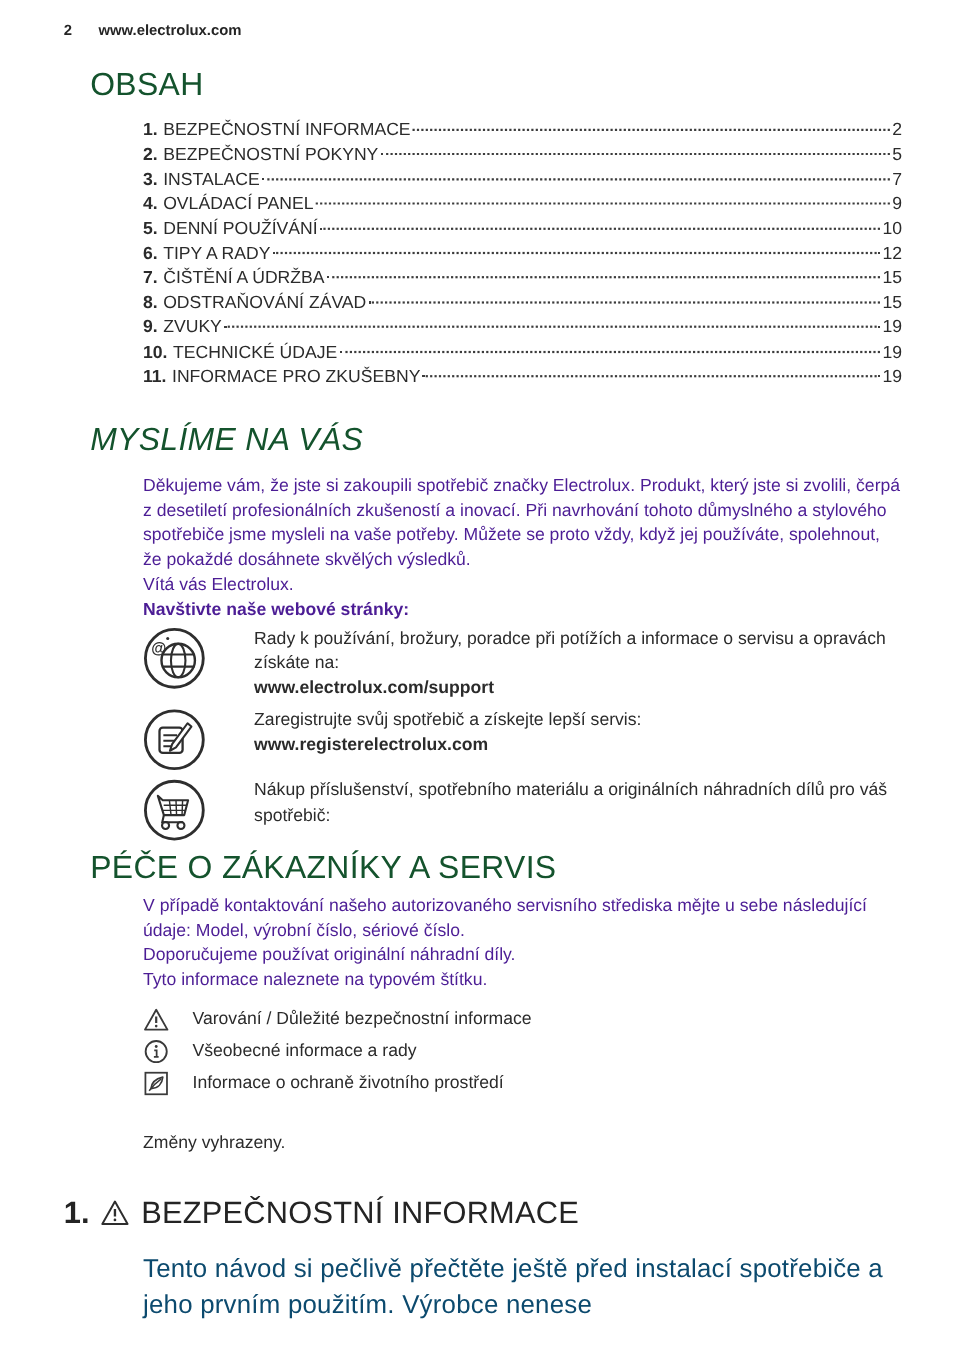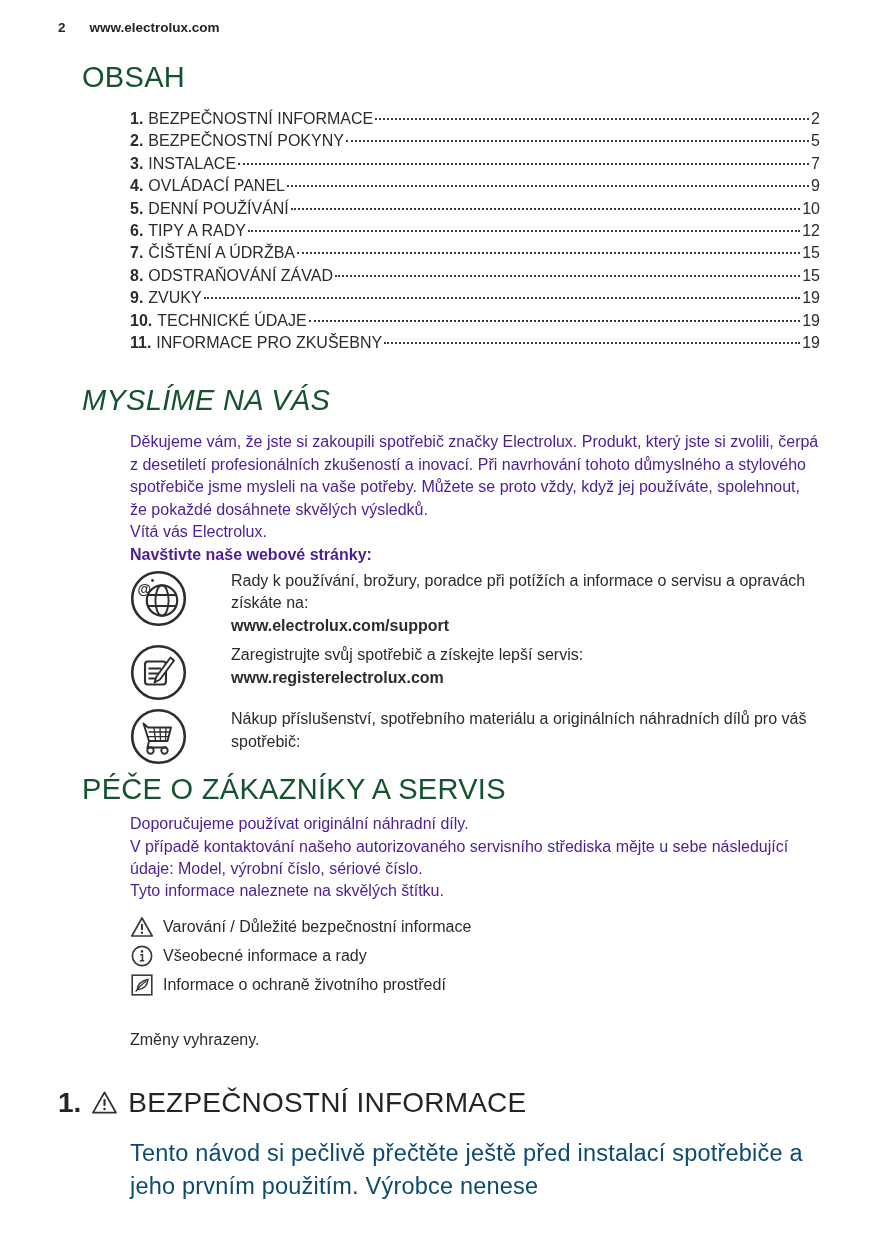--- a/index.html
+++ b/index.html
@@ -28,21 +28,21 @@
   .bold { font-weight: 700; }
   
   .weblinks { margin: 4px 0 0 72px; }
   .web-row { display: flex; align-items: flex-start; gap: 44px; margin-bottom: 7px; }
   .circ-icon { flex: 0 0 57px; width: 57px; height: 57px; color: #2e2e2e; }
   .web-text { font-size: 16px; line-height: 22.4px; }
   .web-text p { margin: 0; }
   .url { font-weight: 700; cursor: pointer; }
   
   .legend { margin: 12px 0 0 72px; }
-  .legend-row { display: flex; align-items: center; gap: 9px; font-size: 16px; line-height: 22.4px; margin-top: 5px; color: #2b2b2b; }
+  .legend-row { display: flex; align-items: center; gap: 21px; font-size: 16px; line-height: 22.4px; margin-top: 5px; color: #2b2b2b; }
   .legend-icon { flex: 0 0 24px; width: 24px; height: 24px; color: #3a3a3a; }
   .note { margin: 34px 0 0 72px; font-size: 16px; }
   
   .sec1 { display: flex; align-items: center; gap: 10px; margin: 38px 0 0 0; font-size: 28px; color: #242424; }
   .sec1 .num { font-weight: 700; }
   .sec1 .warn { width: 27px; height: 27px; color: #2e2e2e; }
   .sec1 .ttl { font-weight: 400; letter-spacing: 0.2px; }
   .intro-big { margin: 18px 0 0 72px; font-size: 23.5px; line-height: 33.5px; color: #0c4a6e; letter-spacing: 0.2px; max-width: 700px; }
   svg { display: block; }
 </style>
@@ -184,23 +184,23 @@
       <span class="web-text">
         <p>Nákup příslušenství, spotřebního materiálu a originálních náhradních dílů pro váš spotřebič:</p>
       </span>
     </div>
 
   </div>
 
   <div class="h-main" style="margin-top:8px; margin-bottom:7px;">PÉČE O ZÁKAZNÍKY A SERVIS</div>
 
   <div class="col">
+    <p>V případě kontaktování našeho autorizovaného servisního střediska mějte u sebe následující údaje: Model, výrobní číslo, sériové číslo.</p>
     <p>Doporučujeme používat originální náhradní díly.</p>
-    <p>V případě kontaktování našeho autorizovaného servisního střediska mějte u sebe následující údaje: Model, výrobní číslo, sériové číslo.</p>
-    <p>Tyto informace naleznete na skvělých štítku.</p>
+    <p>Tyto informace naleznete na typovém štítku.</p>
   </div>
 
   <div class="legend">
     <div class="legend-row">
       <span class="legend-icon">
         <svg viewBox="0 0 24 24" fill="none" stroke="currentColor">
           <path d="M12 3 L22.2 21 H1.8 Z" stroke-width="1.7" stroke-linejoin="round"></path>
           <path d="M12 9 V15" stroke-width="2"></path>
           <circle cx="12" cy="17.8" r="1.2" fill="currentColor" stroke="none"></circle>
         </svg>

